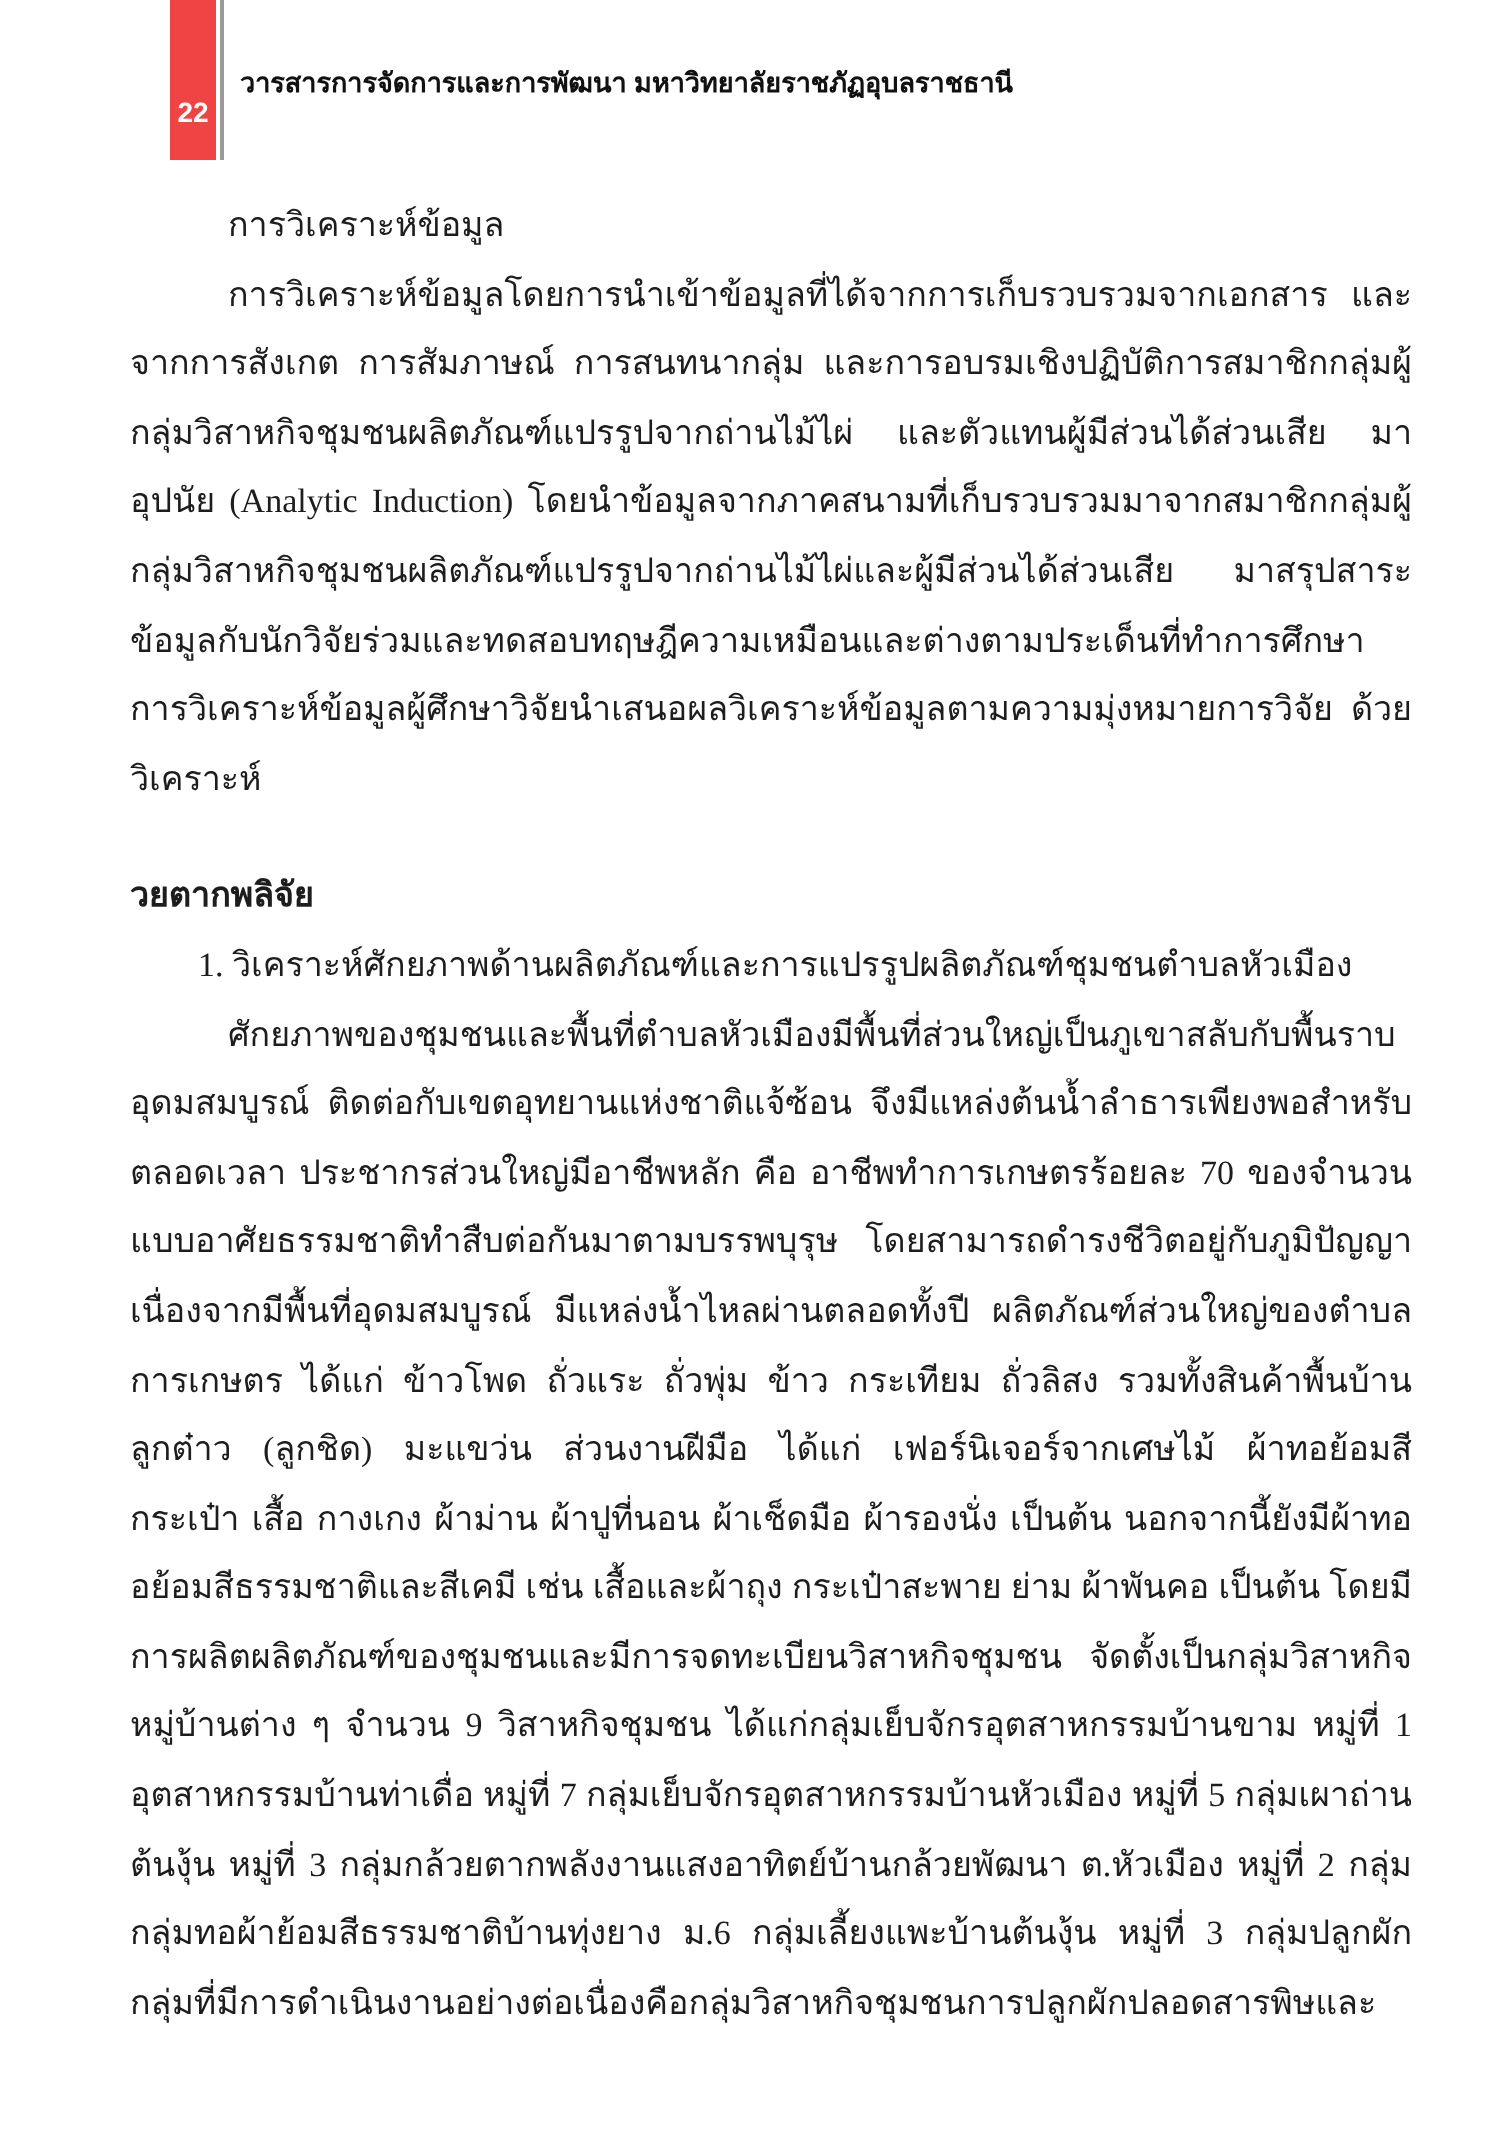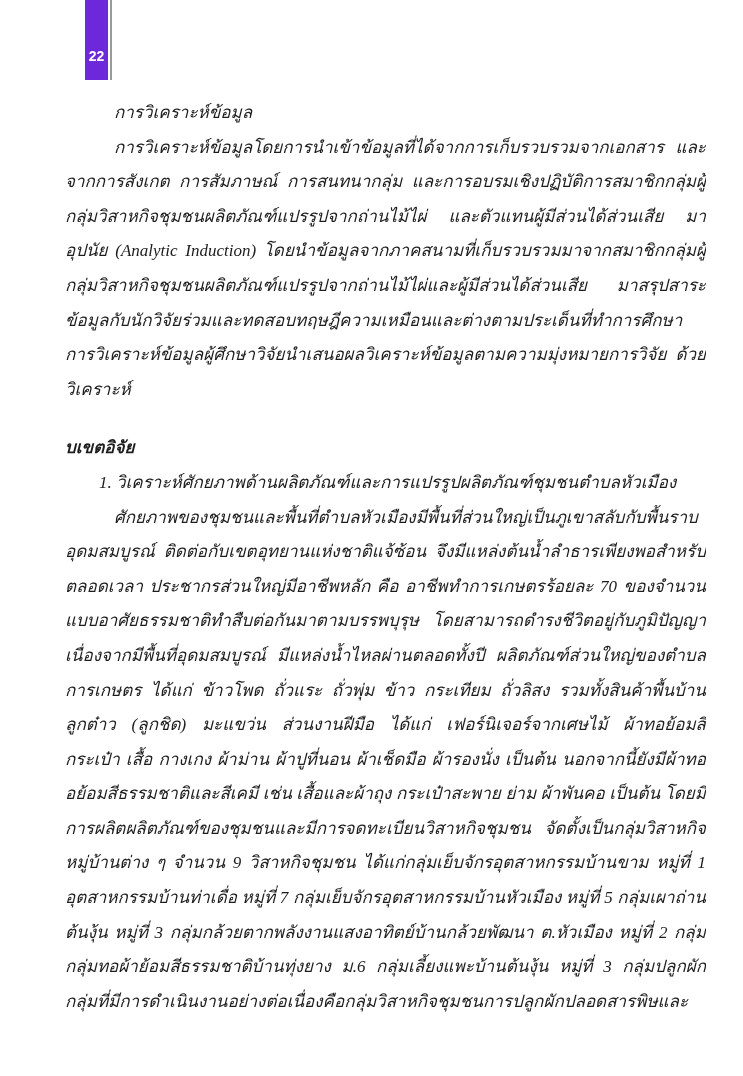--- a/index.html
+++ b/index.html
@@ -9,21 +9,21 @@
     background:#ffffff;
     margin:0 auto;
     overflow:hidden;
     font-family:"Liberation Serif","DejaVu Serif",serif;
     color:#1d1d1d;
   }
   
   .pagenum-box {
     position:absolute; left:85px; top:0;
     width:23px; height:80px;
-    background:#6d28d9;
+    background:#ef4444;
     display:flex; align-items:flex-end; justify-content:center;
   }
   .pagenum-box span {
     color:#ffffff;
     font-family:"Liberation Sans","DejaVu Sans",sans-serif;
     font-weight:bold; font-size:14px;
     padding-bottom:16px;
   }
   .header-rule {
     position:absolute; left:110px; top:0;
@@ -35,21 +35,20 @@
     font-family:"Liberation Sans","DejaVu Sans",sans-serif;
     font-weight:700; font-size:13.5px; line-height:20px;
     color:#111111;
     white-space:nowrap;
   }
   
   .body-text {
     position:absolute; left:65px; top:96px;
     width:641px;
     font-size:17px;
-    font-style:italic;
   }
   .line, .subheading, .item-line, .results-heading {
     height:34.6px; line-height:34.6px;
     overflow:hidden;
   }
   .line {
     text-align:justify;
     -moz-text-align-last:justify;
     text-align-last:justify;
   }
@@ -66,36 +65,37 @@
 </head>
 <body>
 
 <div class="page">
 
   <div class="pagenum-box">
     <span>22</span>
   </div>
   <div class="header-rule"></div>
   <div class="header-text">
+    <div>วารสารการจัดการและการพัฒนา มหาวิทยาลัยราชภัฏอุบลราชธานี</div>
   </div>
 
   <div class="body-text">
     <div class="subheading">การวิเคราะห์ข้อมูล</div>
     <div>
         <div class="line indent">การวิเคราะห์ข้อมูลโดยการนำเข้าข้อมูลที่ได้จากการเก็บรวบรวมจากเอกสาร และข้อมูลภาคสนามที่ได้</div>
         <div class="line">จากการสังเกต การสัมภาษณ์ การสนทนากลุ่ม และการอบรมเชิงปฏิบัติการสมาชิกกลุ่มผู้ปลูกผักปลอดสารพิษ</div>
         <div class="line">กลุ่มวิสาหกิจชุมชนผลิตภัณฑ์แปรรูปจากถ่านไม้ไผ่ และตัวแทนผู้มีส่วนได้ส่วนเสีย มาทำการวิเคราะห์ข้อมูลแบบ</div>
         <div class="line">อุปนัย (Analytic Induction) โดยนำข้อมูลจากภาคสนามที่เก็บรวบรวมมาจากสมาชิกกลุ่มผู้ปลูกผักปลอดสารพิษ</div>
         <div class="line">กลุ่มวิสาหกิจชุมชนผลิตภัณฑ์แปรรูปจากถ่านไม้ไผ่และผู้มีส่วนได้ส่วนเสีย มาสรุปสาระสำคัญเพื่อนำมาตรวจสอบ</div>
         <div class="line">ข้อมูลกับนักวิจัยร่วมและทดสอบทฤษฎีความเหมือนและต่างตามประเด็นที่ทำการศึกษาวิจัยและการนำเสนอผล</div>
         <div class="line">การวิเคราะห์ข้อมูลผู้ศึกษาวิจัยนำเสนอผลวิเคราะห์ข้อมูลตามความมุ่งหมายการวิจัย ด้วยวิธีการพรรณนา</div>
         <div class="line last">วิเคราะห์</div>
       </div>
 
-    <div class="results-heading">บเขตอิจัย</div>
+    <div class="results-heading">วยตากพลิจัย</div>
     <div class="item-line">1. วิเคราะห์ศักยภาพด้านผลิตภัณฑ์และการแปรรูปผลิตภัณฑ์ชุมชนตำบลหัวเมือง</div>
     <div>
         <div class="line indent">ศักยภาพของชุมชนและพื้นที่ตำบลหัวเมืองมีพื้นที่ส่วนใหญ่เป็นภูเขาสลับกับพื้นราบอยู่ในเขตป่าไม้ที่</div>
         <div class="line">อุดมสมบูรณ์ ติดต่อกับเขตอุทยานแห่งชาติแจ้ซ้อน จึงมีแหล่งต้นน้ำลำธารเพียงพอสำหรับทำการเกษต ร</div>
         <div class="line">ตลอดเวลา ประชากรส่วนใหญ่มีอาชีพหลัก คือ อาชีพทำการเกษตรร้อยละ 70 ของจำนวนประชากรทั้งหมด</div>
         <div class="line">แบบอาศัยธรรมชาติทำสืบต่อกันมาตามบรรพบุรุษ โดยสามารถดำรงชีวิตอยู่กับภูมิปัญญาท้องถิ่นได้อย่างกลมกลืน</div>
         <div class="line">เนื่องจากมีพื้นที่อุดมสมบูรณ์ มีแหล่งน้ำไหลผ่านตลอดทั้งปี ผลิตภัณฑ์ส่วนใหญ่ของตำบลหัวเมืองเป็นสินค้าทาง</div>
         <div class="line">การเกษตร ได้แก่ ข้าวโพด  ถั่วแระ ถั่วพุ่ม ข้าว กระเทียม ถั่วลิสง รวมทั้งสินค้าพื้นบ้าน ได้แก่ น้ำผึ้งป่า รถด่วน</div>
         <div class="line">ลูกต๋าว (ลูกชิด) มะแขว่น ส่วนงานฝีมือ ได้แก่ เฟอร์นิเจอร์จากเศษไม้ ผ้าทอย้อมสีธรรมชาติและแปรรูปผ้า เช่น</div>
         <div class="line">กระเป๋า เสื้อ กางเกง ผ้าม่าน ผ้าปูที่นอน ผ้าเช็ดมือ ผ้ารองนั่ง เป็นต้น นอกจากนี้ยังมีผ้าทอชนเผ่าปกาเกอะญ</div>

